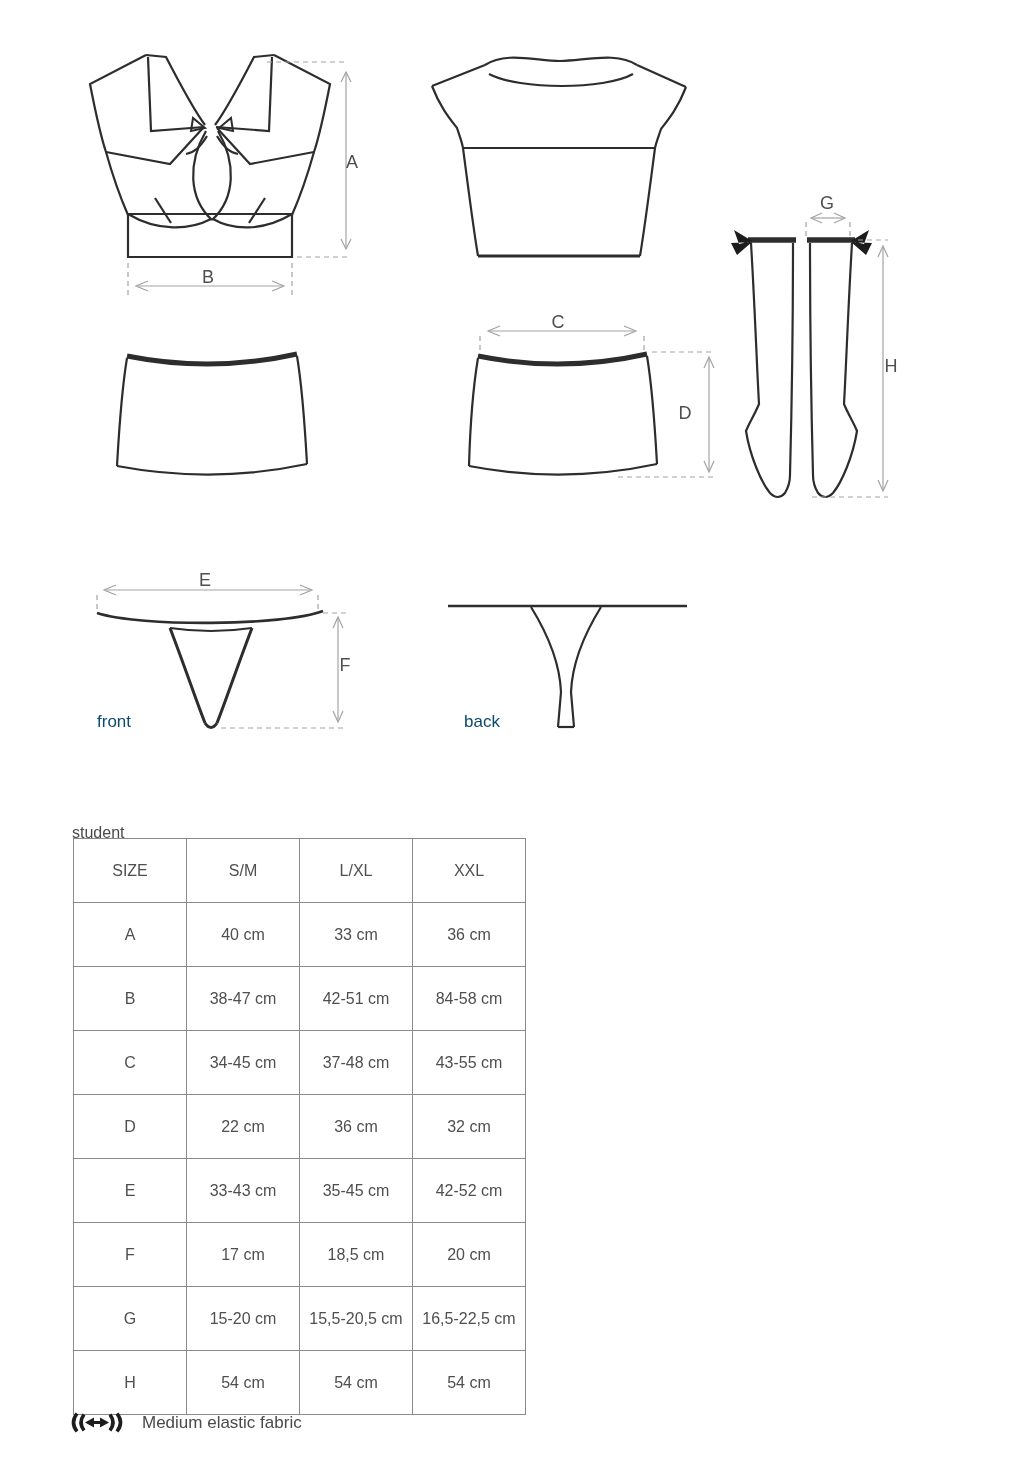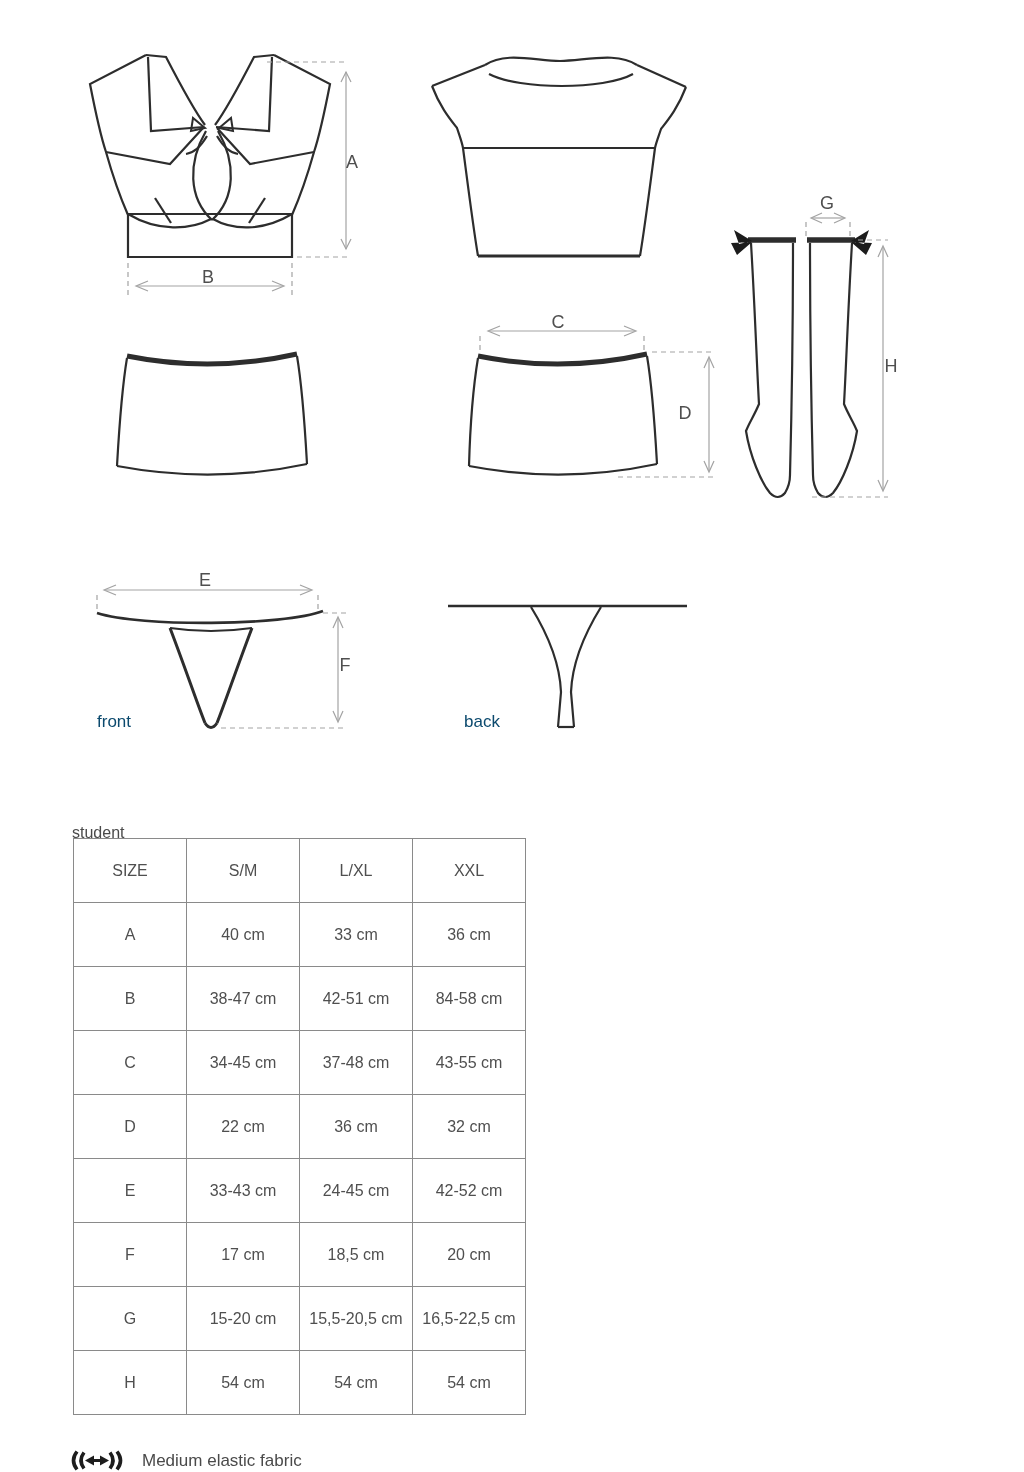--- a/index.html
+++ b/index.html
@@ -23,21 +23,21 @@
   table.size-table {
     position:absolute; left:73px; top:838px;
     border-collapse:collapse; table-layout:fixed;
   }
   table.size-table th, table.size-table td {
     width:110px; height:63px; border:1px solid #8a8a8a;
     font-size:16px; font-weight:normal; color:#4f4f4f;
     text-align:center; vertical-align:middle; padding:0 1px;
     white-space:nowrap; overflow:hidden;
   }
-  .footer-row { position:absolute; left:68px; top:1412px; display:flex; align-items:center;margin-top:38px; }
+  .footer-row { position:absolute; left:68px; top:1412px; display:flex; align-items:center; }
   .fabric-note { color:#4a4a4a; font-size:17px; margin-left:16px; }
 </style>
 </head>
 <body>
 
 <div class="page">
 
   <svg class="lineart" width="1024" height="820" viewBox="0 0 1024 820">
 
     <g>
@@ -213,21 +213,21 @@
         </tr>
         <tr>
           <th>D</th>
           <td>22 cm</td>
           <td>36 cm</td>
           <td>32 cm</td>
         </tr>
         <tr>
           <th>E</th>
           <td>33-43 cm</td>
-          <td>24-45 cm</td>
+          <td>35-45 cm</td>
           <td>42-52 cm</td>
         </tr>
         <tr>
           <th>F</th>
           <td>17 cm</td>
           <td>18,5 cm</td>
           <td>20 cm</td>
         </tr>
         <tr>
           <th>G</th>

